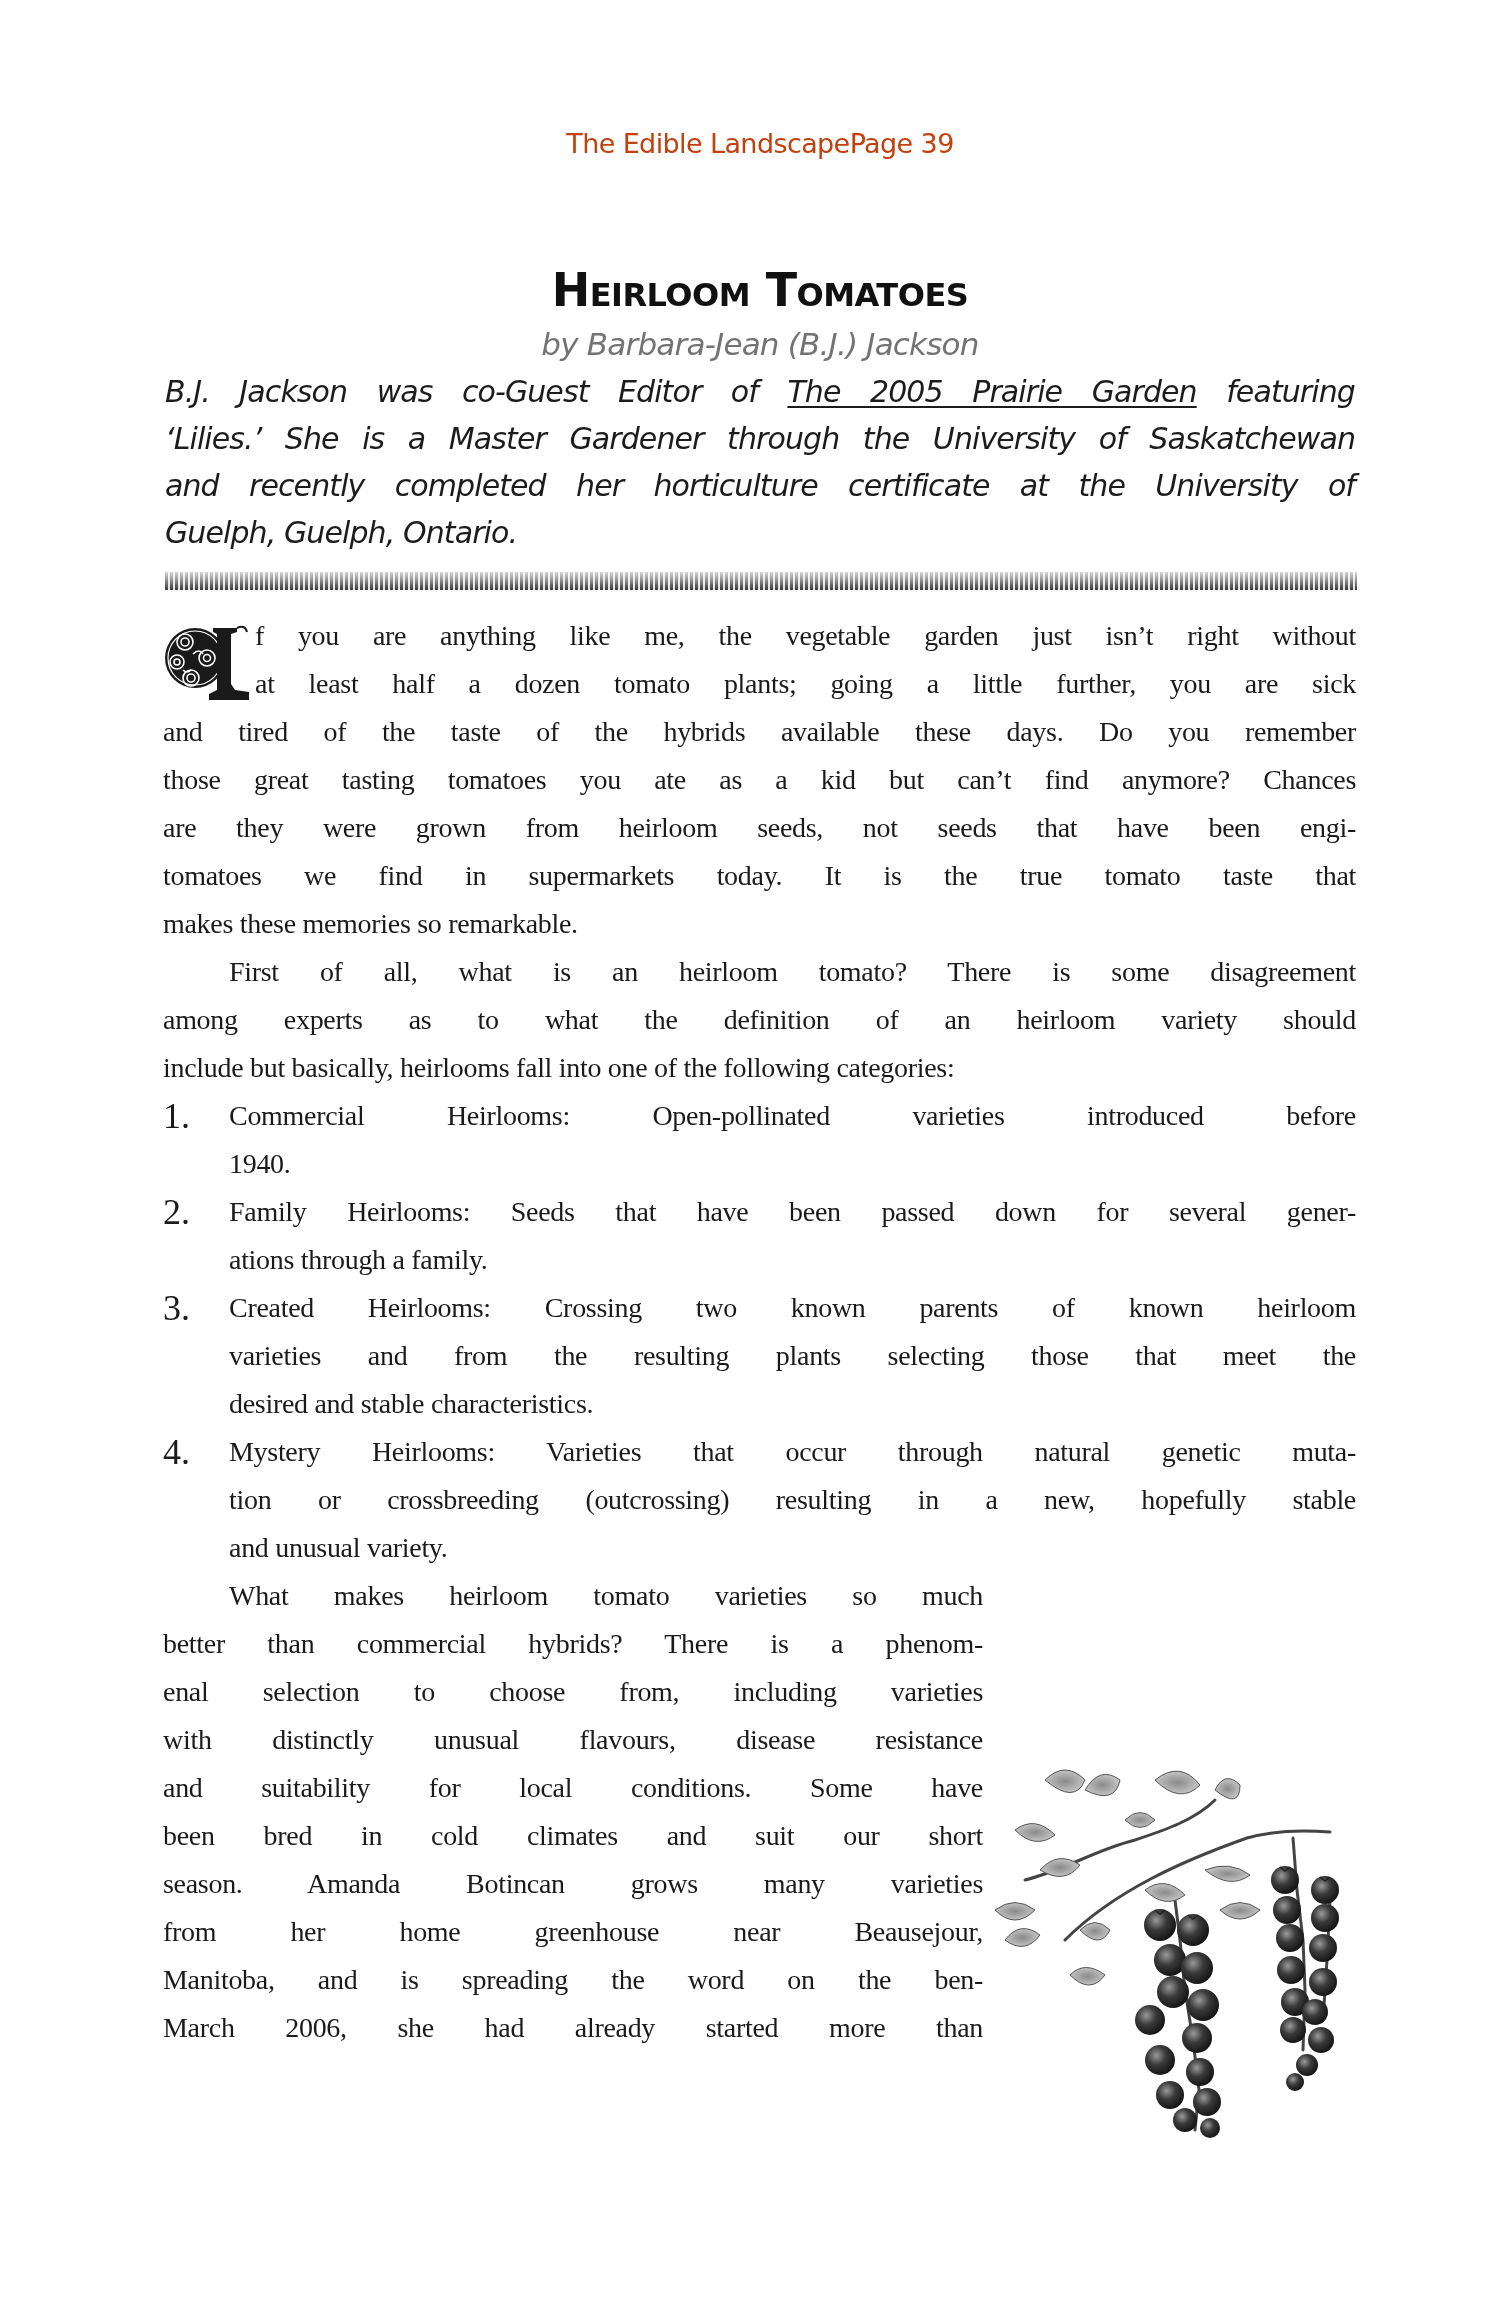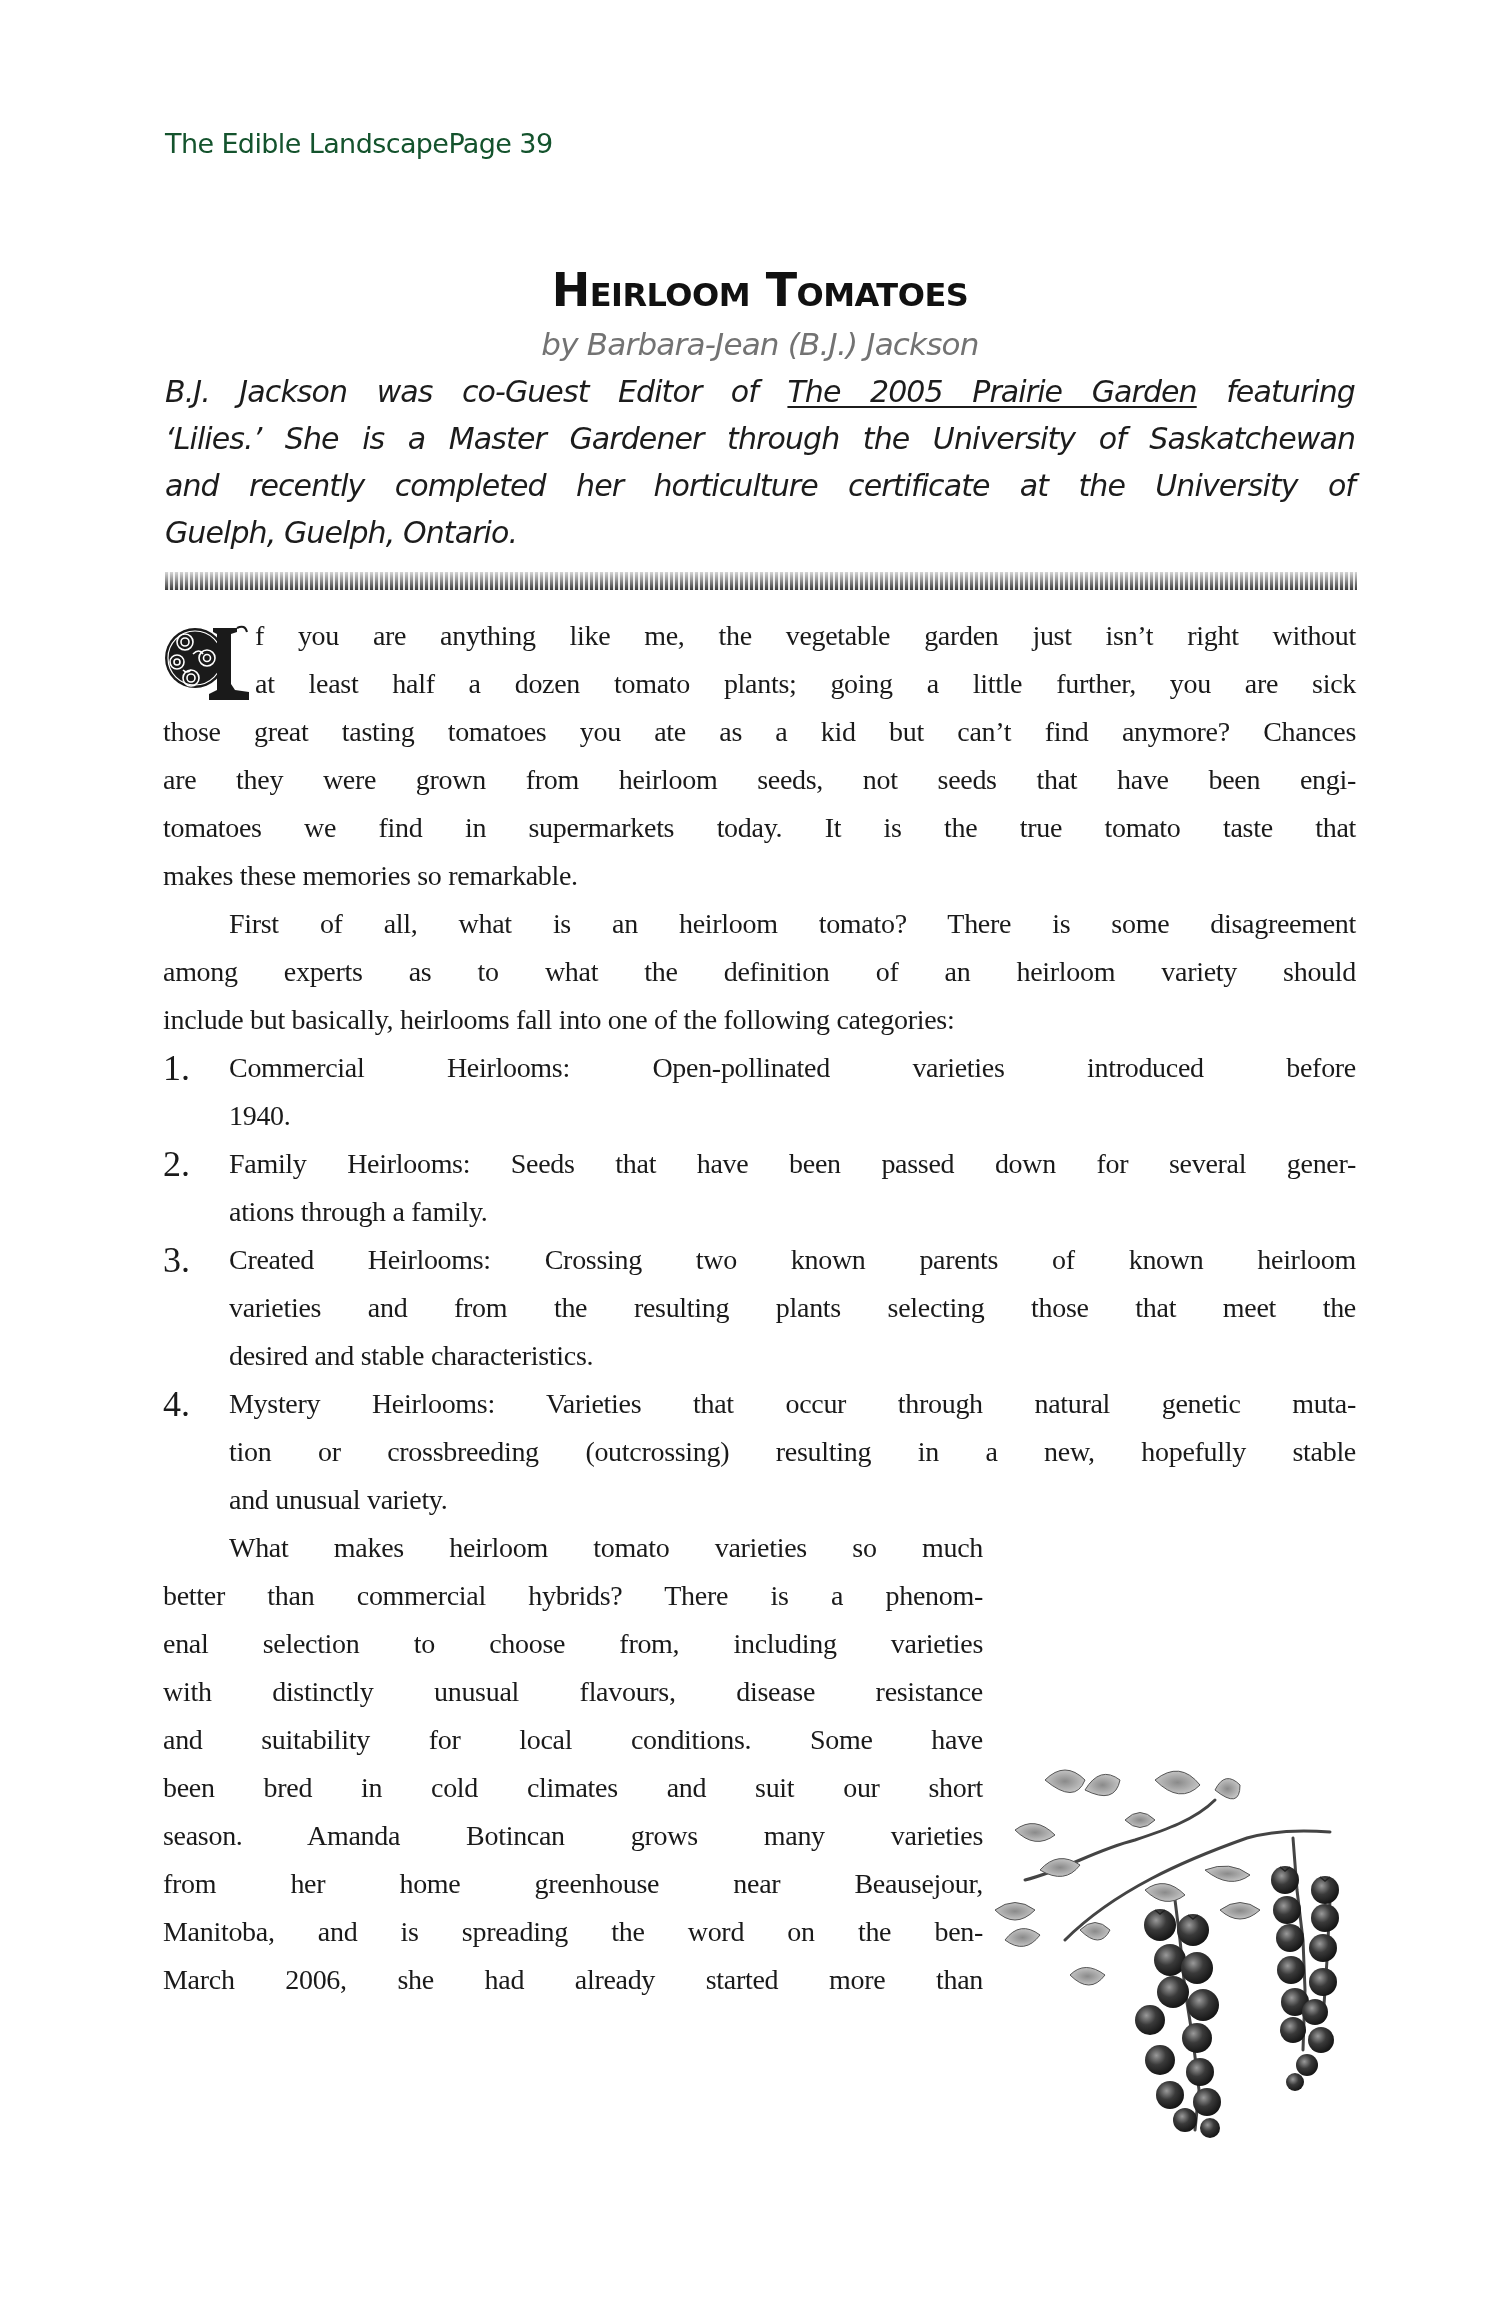--- a/index.html
+++ b/index.html
@@ -1,21 +1,21 @@
 <!DOCTYPE html>
 <html><head>
 <meta charset="utf-8">
 <style>
   html, body { margin: 0; padding: 0; background: #ffffff; }
   body { width: 1500px; height: 2315px; position: relative; overflow: hidden; color: #1a1a1a; }
 
   .running-head {
     position: absolute; top: 128px; left: 165px; width: 1190px; height: 40px;
-    font-family: "DejaVu Sans", sans-serif; font-size: 27px; color: #14532d;
-    display: flex; justify-content: flex-start; align-items: baseline;
+    font-family: "DejaVu Sans", sans-serif; font-size: 27px; color: #c2410c;
+    display: flex; justify-content: center; align-items: baseline;
     letter-spacing: -0.6px;
   }
 
   .title {
     position: absolute; top: 265px; left: 165px; width: 1190px; text-align: center;
     font-family: "DejaVu Sans", sans-serif; font-weight: bold; font-size: 46px; line-height: 50px;
     font-variant: small-caps; letter-spacing: -0.5px; color: #111;
   }
 
   .byline {
@@ -107,20 +107,21 @@
     </g>
     <path d="M50 14 L74 14 L74 18 L68 20 L68 70 L72 76 L86 78 L86 86 L46 86 L46 80 L54 76 L54 20 L50 18 Z" fill="#1a1a1a"></path>
     <path d="M74 14 q8 -4 10 4" fill="none" stroke="#1a1a1a" stroke-width="2"></path>
   </svg>
 </div>
 
 <div class="body-text">
 
   <div class="line drop">f you are anything like me, the vegetable garden just isn’t right without</div>
   <div class="line drop">at least half a dozen tomato plants; going a little further, you are sick</div>
+  <div class="line">and tired of the taste of the hybrids available these days. Do you remember</div>
   <div class="line">those great tasting tomatoes you ate as a kid but can’t find anymore? Chances</div>
   <div class="line">are they were grown from heirloom seeds, not seeds that have been engi-</div>
   <div class="line">tomatoes we find in supermarkets today. It is the true tomato taste that</div>
   <div class="line last">makes these memories so remarkable.</div>
 
   <div class="line indent">First of all, what is an heirloom tomato? There is some disagreement</div>
   <div class="line">among experts as to what the definition of an heirloom variety should</div>
   <div class="line last">include but basically, heirlooms fall into one of the following categories:</div>
 
   <div class="list-item">

